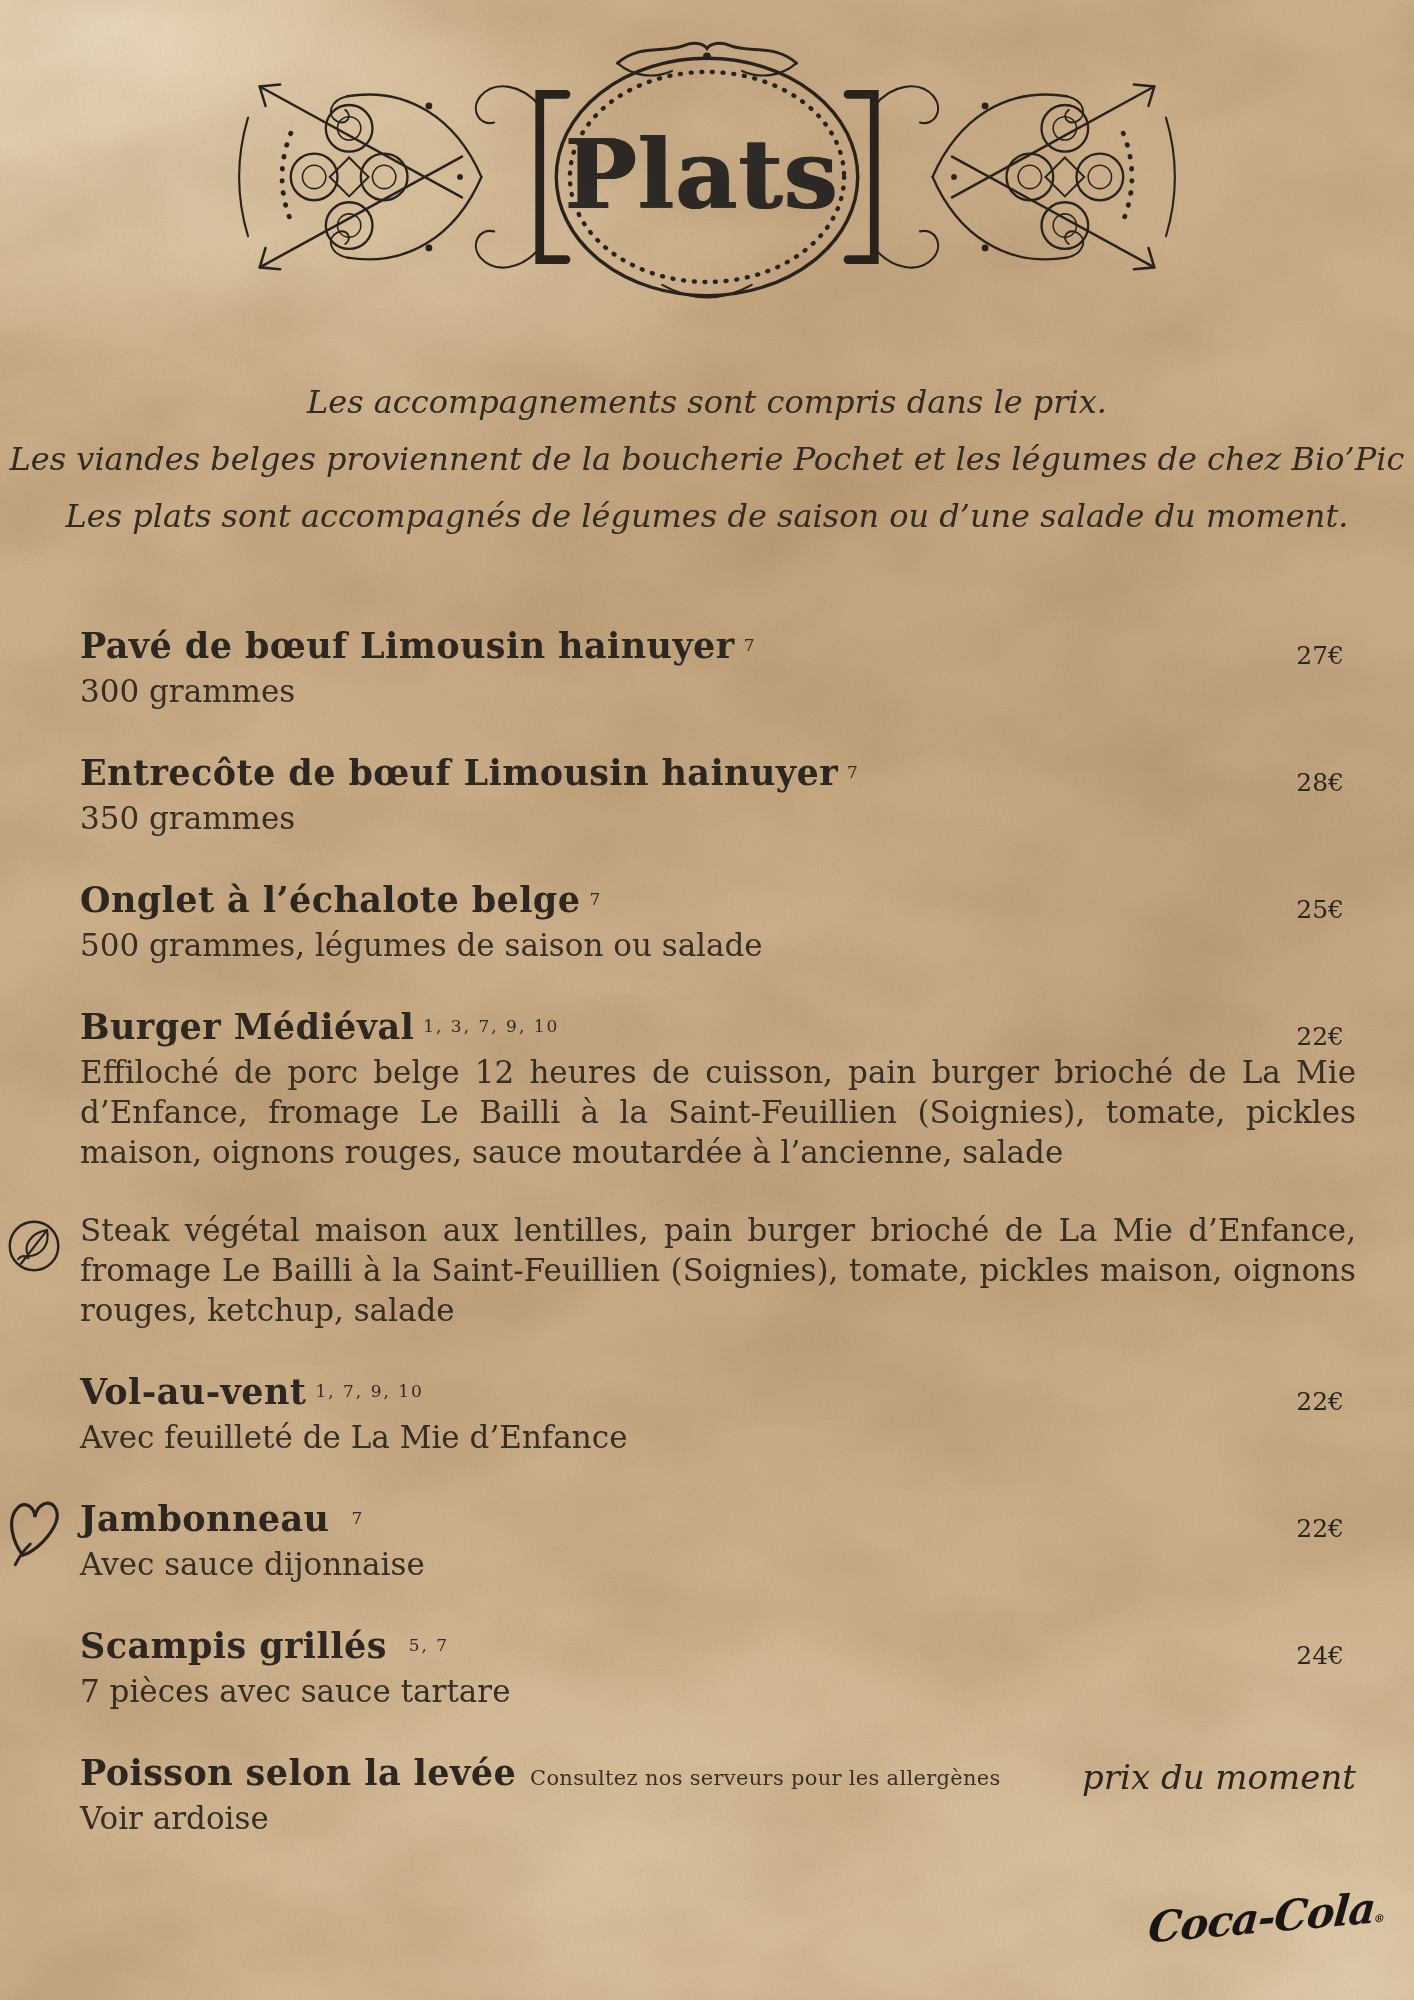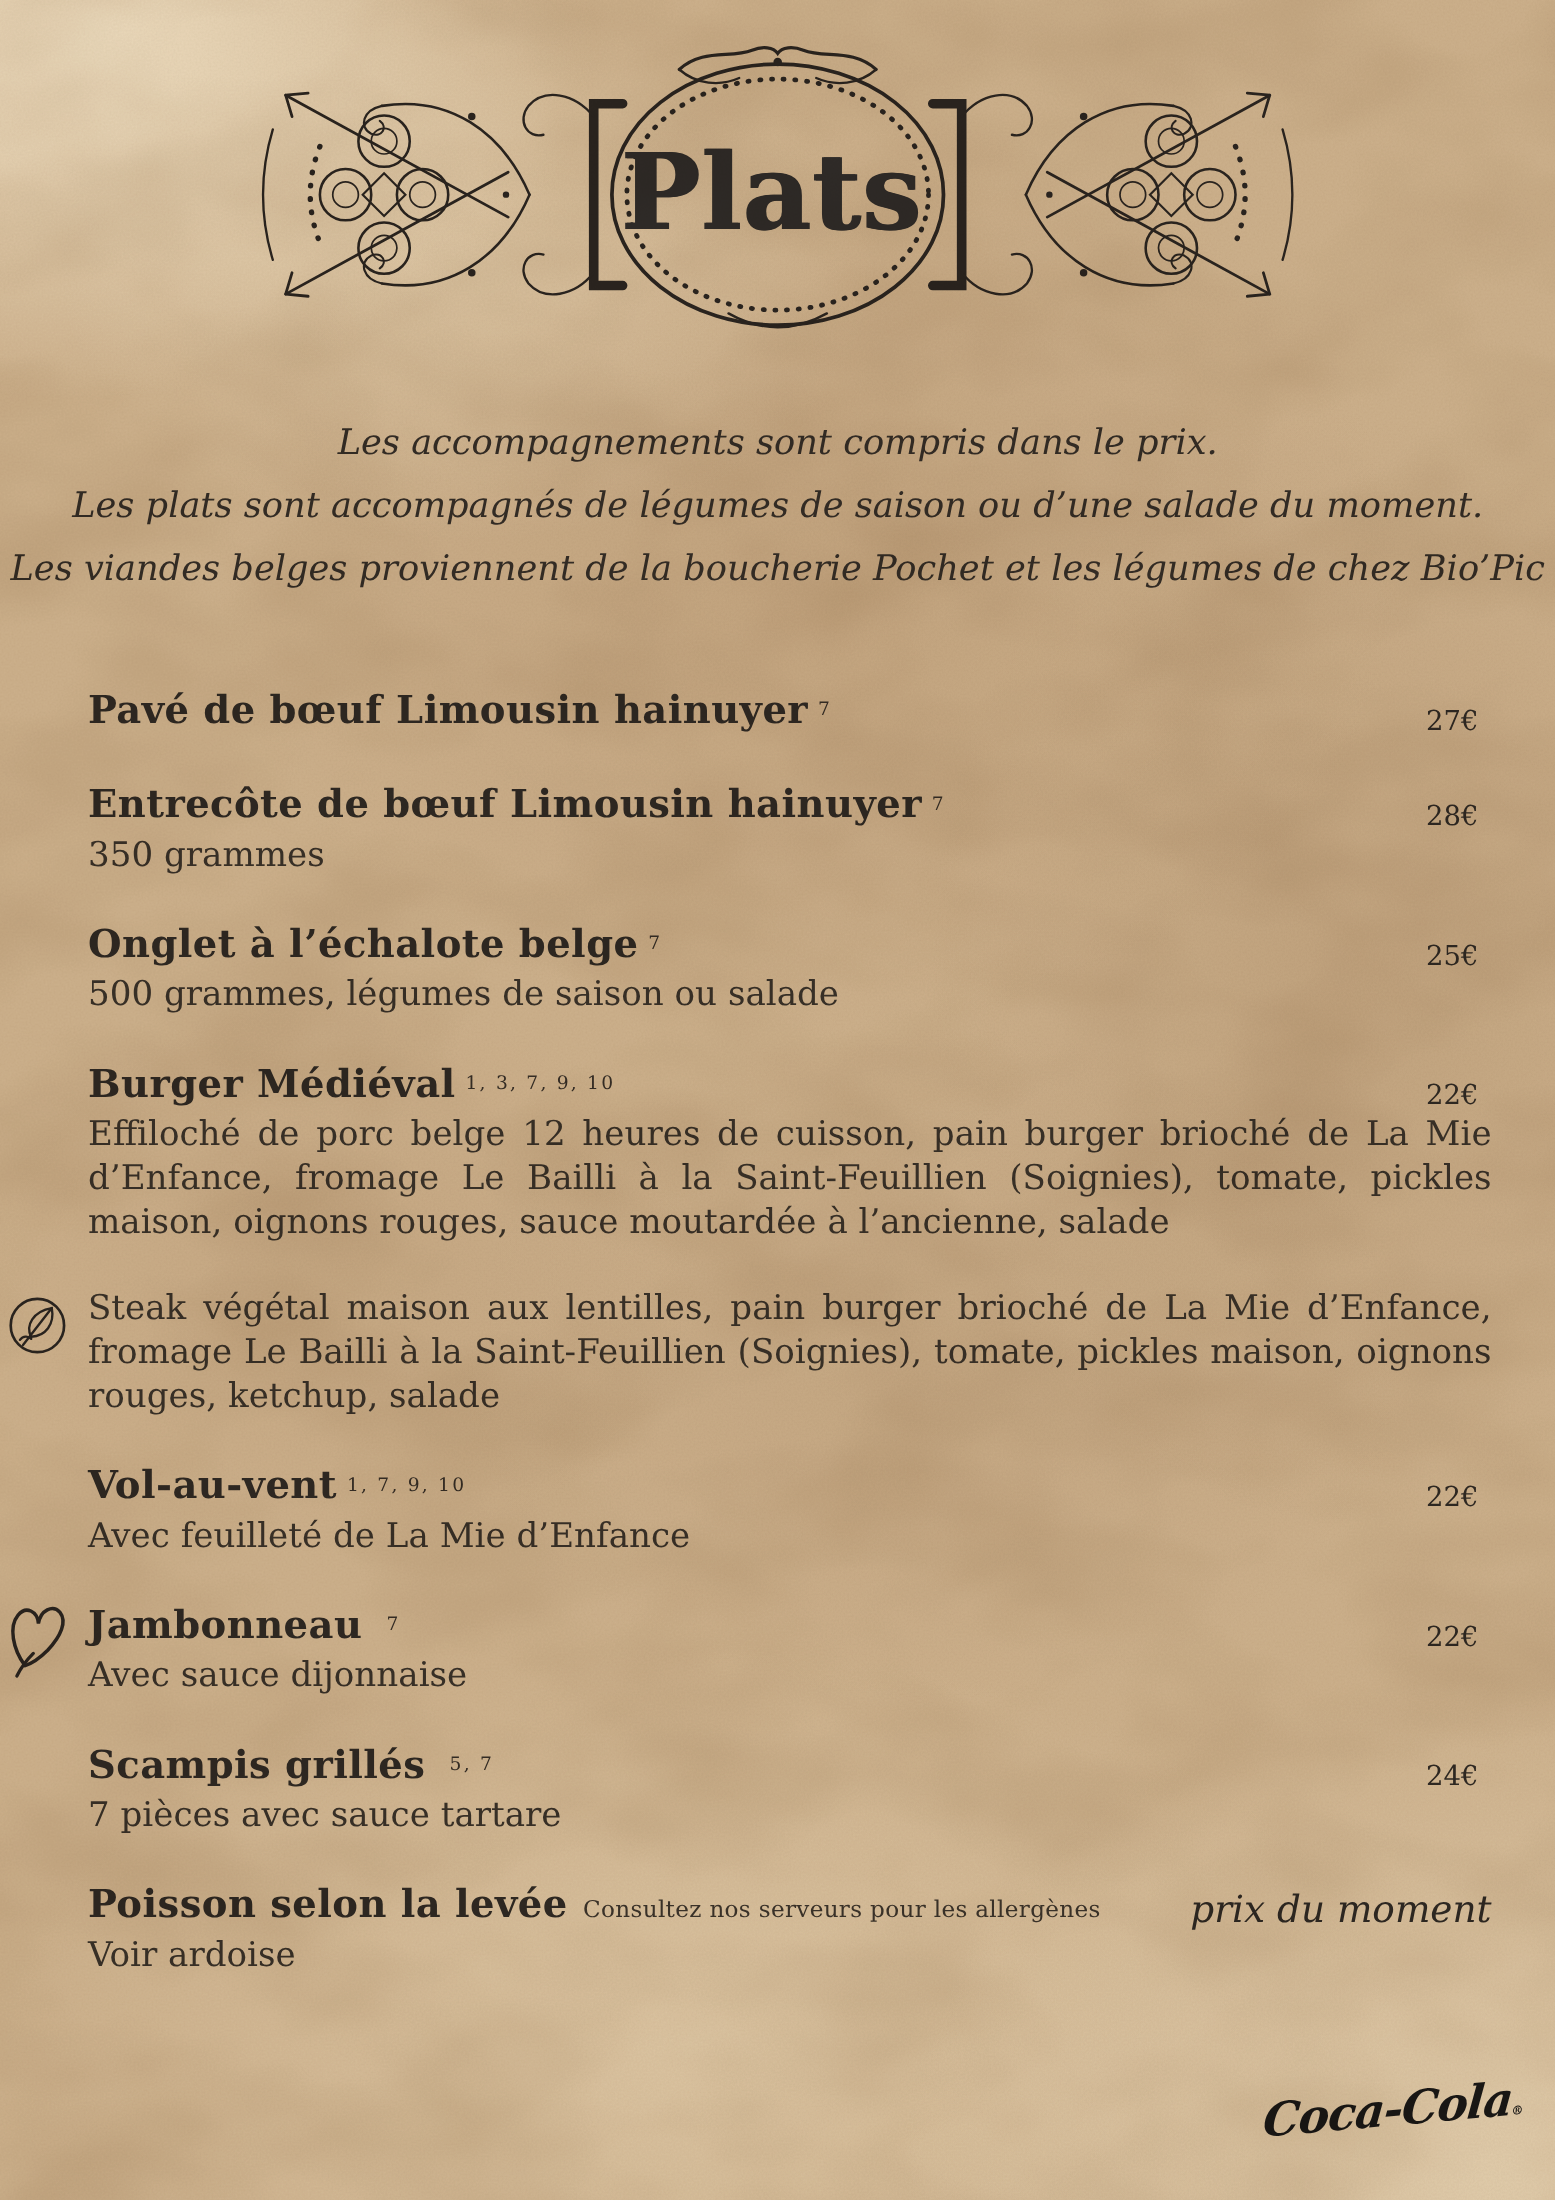--- a/index.html
+++ b/index.html
@@ -115,31 +115,32 @@
           <circle cx="236" cy="147" r="3" fill="#2a241f" stroke="none"></circle>
         </g>
         <use href="#fl" transform="translate(980,0) scale(-1,1)"></use>
       </g>
     </svg>
     <div class="menu-title">Plats</div>
   </div>
 
   <div class="intro">
     <p>Les accompagnements sont compris dans le prix.</p>
+    <p>Les viandes belges proviennent de la boucherie Pochet et les légumes de chez Bio’Pic</p>
     <p>Les plats sont accompagnés de légumes de saison ou d’une salade du moment.</p>
-    <p>Les viandes belges proviennent de la boucherie Pochet et les légumes de chez Bio’Pic</p>
   </div>
 
   <div class="menu">
 
     <div class="item">
       <div class="item-head">
         <div><span class="item-title">Pavé de bœuf Limousin hainuyer</span><sup class="allergens">7</sup></div>
         <span class="item-price">27€</span>
       </div>
+      <div class="item-desc">300 grammes</div>
     </div>
 
     <div class="item">
       <div class="item-head">
         <div><span class="item-title">Entrecôte de bœuf Limousin hainuyer</span><sup class="allergens">7</sup></div>
         <span class="item-price">28€</span>
       </div>
       <div class="item-desc">350 grammes</div>
     </div>
 

